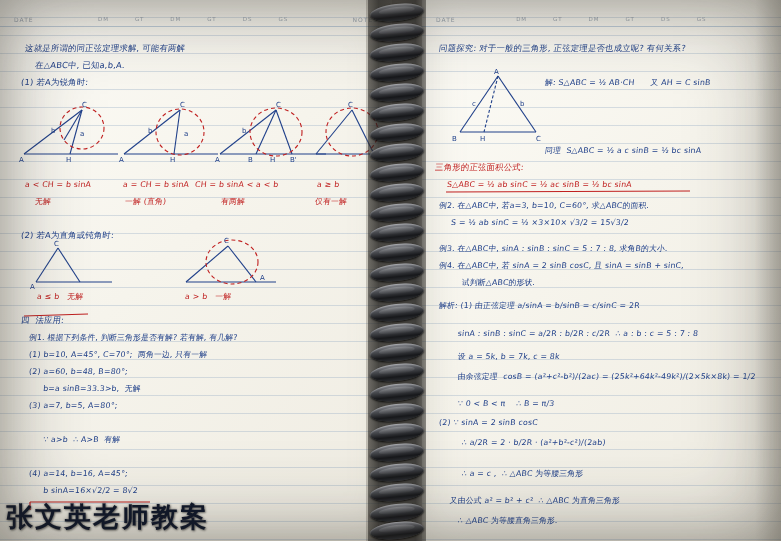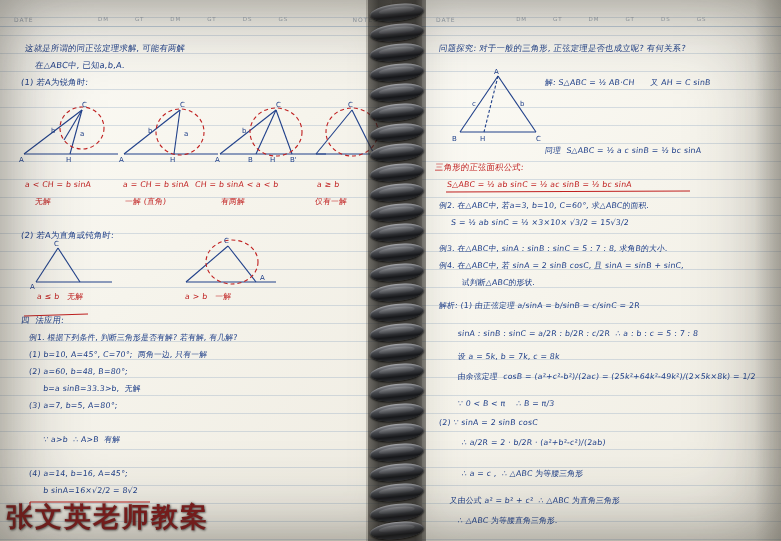--- a/index.html
+++ b/index.html
@@ -85,21 +85,21 @@
   .f8{font-size:8.4px;}
   .ital{transform:skewX(-6deg);transform-origin:left top;}
 
   
   .fig{position:absolute;}
   svg{display:block;overflow:visible;}
 
   
   .wm{
     position:absolute;left:6px;bottom:6px;
-    font-size:27px;font-weight:bold;color:#7f1d1d;
+    font-size:27px;font-weight:bold;color:#0f172a;
     font-family:"DejaVu Sans", sans-serif;
     text-shadow:0 0 3px rgba(0,0,0,0.45), 1px 1px 2px rgba(0,0,0,0.4);
     letter-spacing:2px;
   }
   .vignette{
     position:absolute;inset:0;pointer-events:none;
     box-shadow:inset 0 0 90px rgba(40,35,28,0.45);
   }
 </style>
 </head>

